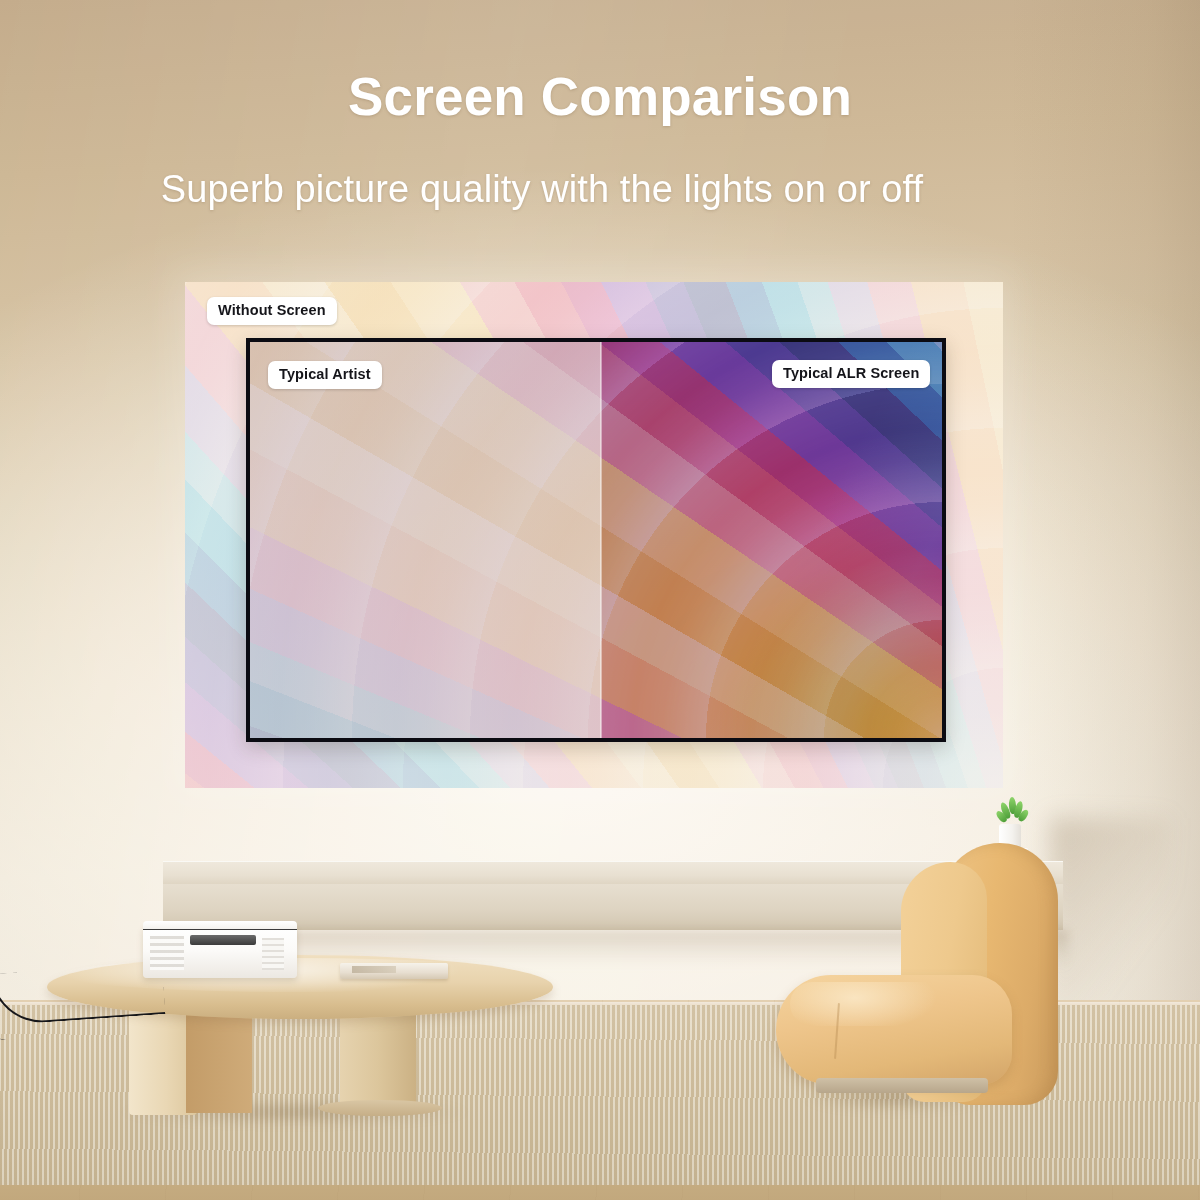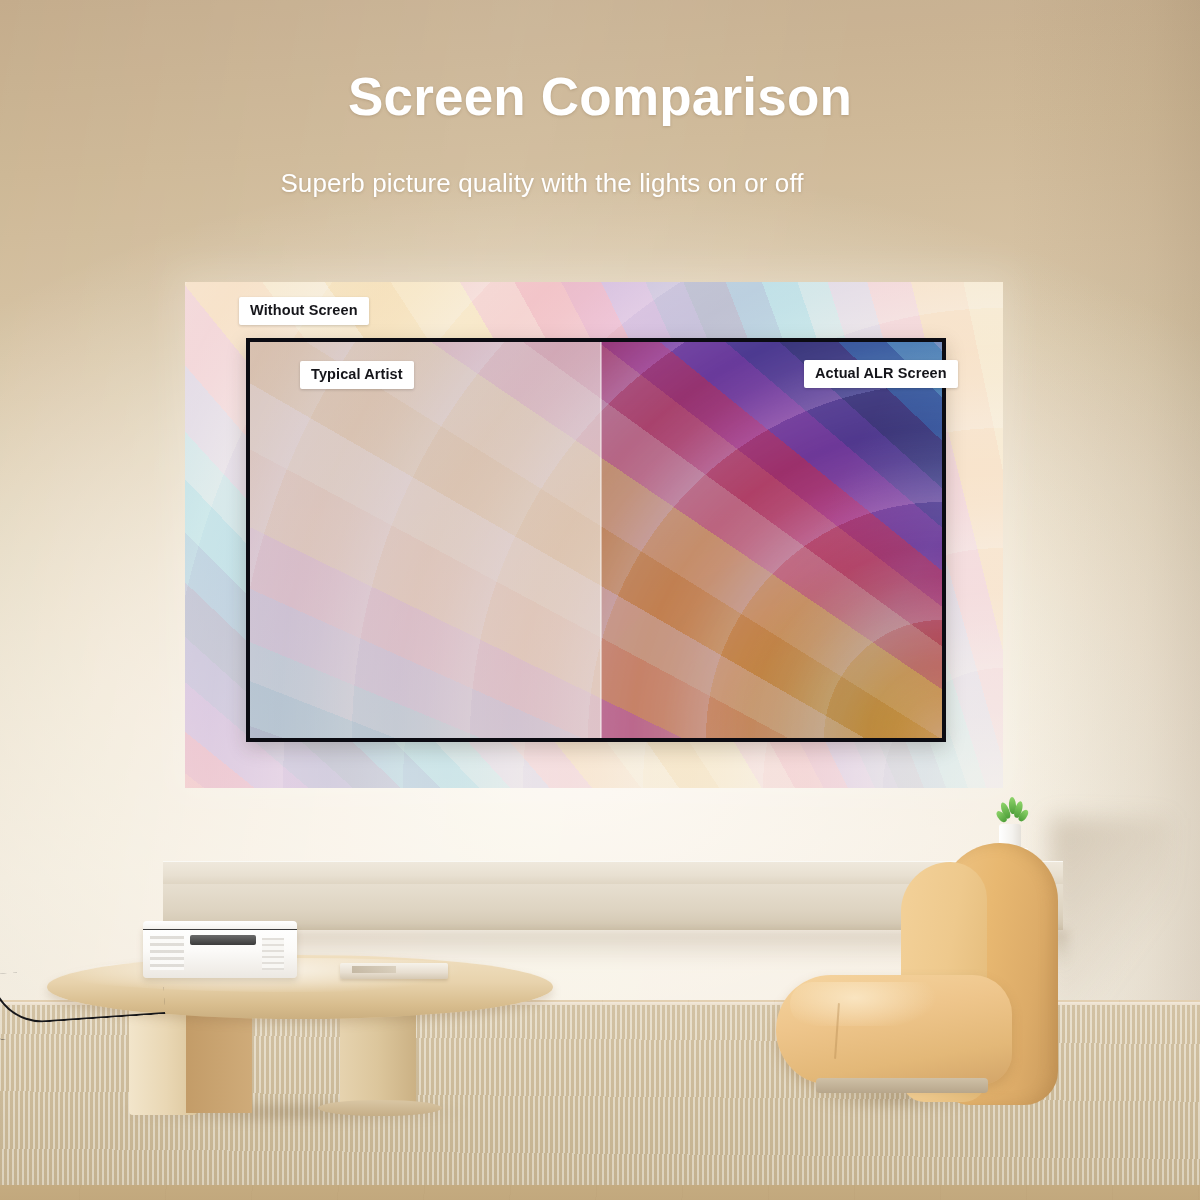--- a/index.html
+++ b/index.html
@@ -182,41 +182,40 @@
   }
   
   .fresnel-gloss{
     position:absolute;left:353px;top:0;width:347px;height:100%;
     background:linear-gradient(118deg, rgba(255,255,255,0) 55%, rgba(120,210,255,.10) 78%, rgba(255,255,255,0) 96%);
   }
 
   
   .tag{
     position:absolute;
-    background:#ffffff;border-radius:2px;
+    background:#ffffff;border-radius:7px;
     padding:6px 11px 7px 11px;
     font-size:14.5px;font-weight:700;color:#15151a;
     letter-spacing:.1px;white-space:nowrap;
     box-shadow:0 1px 3px rgba(0,0,0,.18);
     line-height:1;
-    margin-left:32px;
   }
   #tag-without{left:207px;top:297px;}
   #tag-typical{left:268px;top:361px;}
   #tag-fresnel{left:772px;top:360px;}
 
   
   .title{
     position:absolute;left:0;top:66px;width:1200px;text-align:center;
     font-size:53px;font-weight:700;color:#ffffff;letter-spacing:.2px;
     text-shadow:0 1px 3px rgba(120,95,66,.30);
   }
   .subtitle{
     position:absolute;left:0;top:168px;width:1084px;text-align:center;
-    font-size:26px;font-weight:400;color:#ffffff;letter-spacing:.1px;
+    font-size:38px;font-weight:400;color:#ffffff;letter-spacing:.1px;
     text-shadow:0 1px 3px rgba(120,95,66,.28);
   }
   .disclaimer{
     position:absolute;left:0;top:1143px;width:1200px;
     padding-left:38px;box-sizing:border-box;text-align:left;
     font-size:16.5px;font-weight:400;color:rgba(255,255,255,.86);
     letter-spacing:.2px;
     text-shadow:0 1px 2px rgba(110,88,58,.35);
   }
 
@@ -392,21 +391,21 @@
       <div class="screen-vivid"></div>
       <div class="typical-wash"></div>
       <div class="typical-wash2"></div>
       <div class="fresnel-gloss"></div>
       <div class="split-line"></div>
     </div>
   </div>
 
   <div class="tag" id="tag-without">Without Screen</div>
   <div class="tag" id="tag-typical">Typical Artist</div>
-  <div class="tag" id="tag-fresnel">Actual ALR Screen</div>
+  <div class="tag" id="tag-fresnel">Typical ALR Screen</div>
 
   <div class="ledge-right-shadow"></div>
   <div class="ledge"></div>
   <div class="ledge-face"></div>
   <div class="ledge-shadow"></div>
 
   <div class="ledge-book"></div>
   <div class="ledge-book2"></div>
   <div class="pot"></div>
   <div class="leaf" style="left:1002px;top:802px;transform:rotate(-22deg);"></div>

